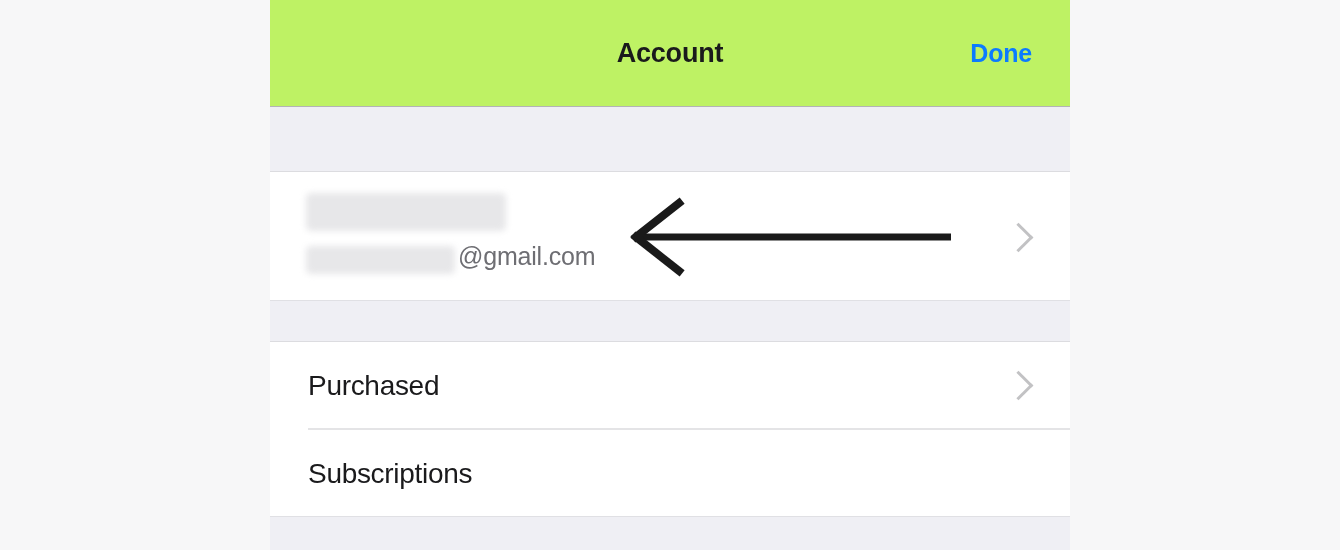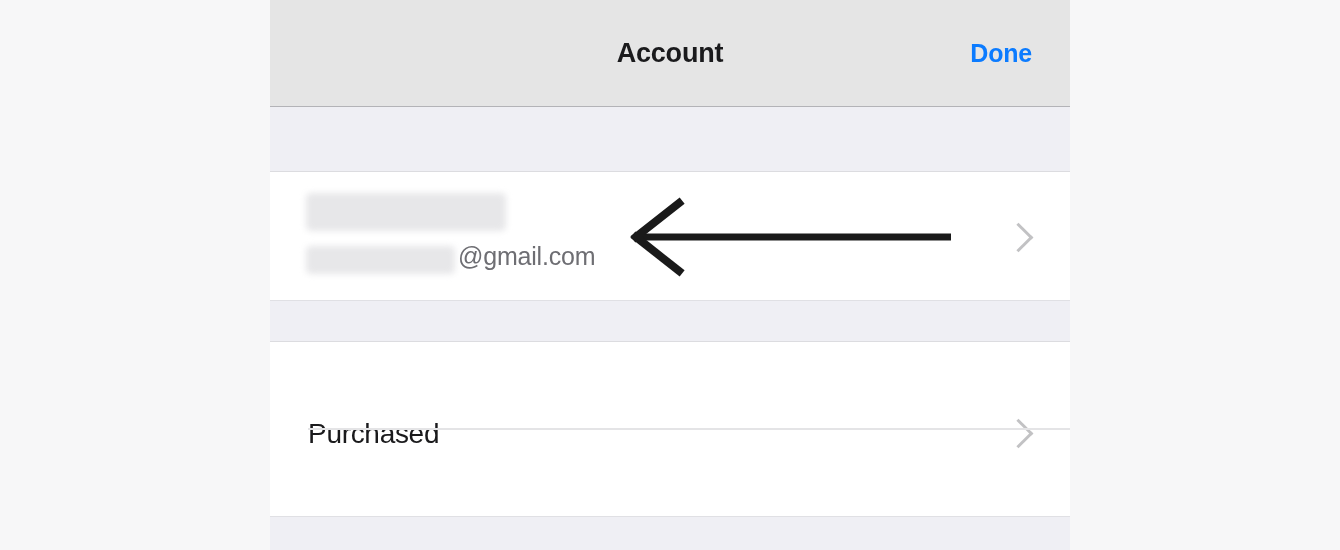--- a/index.html
+++ b/index.html
@@ -26,21 +26,21 @@
     overflow: hidden;
   }
 
   
   #nav-bar {
     position: absolute;
     left: 0;
     top: 0;
     width: 800px;
     height: 107px;
-    background: #e5e5e5;
+    background: #bef264;
     border-bottom: 1px solid #b3b3b7;
     box-sizing: border-box;
   }
   #nav-title {
     position: absolute;
     left: 0;
     top: 0;
     width: 800px;
     height: 106px;
     line-height: 106px;
@@ -124,21 +124,20 @@
   #chevron-purchased { left: 738px; top: 33px; }
   #chevron-subscriptions { left: 738px; top: 121px; }
 
   
   .list-row {
     position: absolute;
     left: 0;
     width: 800px;
     height: 88px;
     cursor: pointer;
-    margin-top: 48px;
   }
   #row-purchased { top: 0; }
   #row-subscriptions { top: 88px; }
   .list-row-label {
     position: absolute;
     left: 38px;
     top: 0;
     height: 88px;
     line-height: 88px;
     font-size: 28px;
@@ -187,20 +186,21 @@
 
   <div class="group-gap" id="gap-middle"></div>
 
   <div class="white-section" id="section-links">
     <div class="list-row" id="row-purchased">
       <div class="list-row-label">Purchased</div>
       <div class="chevron" id="chevron-purchased"></div>
     </div>
     <div id="row-separator"></div>
     <div class="list-row" id="row-subscriptions">
+      <div class="list-row-label">Subscriptions</div>
       <div class="chevron" id="chevron-subscriptions"></div>
     </div>
   </div>
 
   <div class="group-gap" id="gap-bottom"></div>
 
 </div>
 
 <svg id="annotation-arrow" viewBox="0 0 340 95" xmlns="http://www.w3.org/2000/svg">
   <line x1="14" y1="47" x2="326" y2="47" stroke="#1a1a1a" stroke-width="7"></line>

